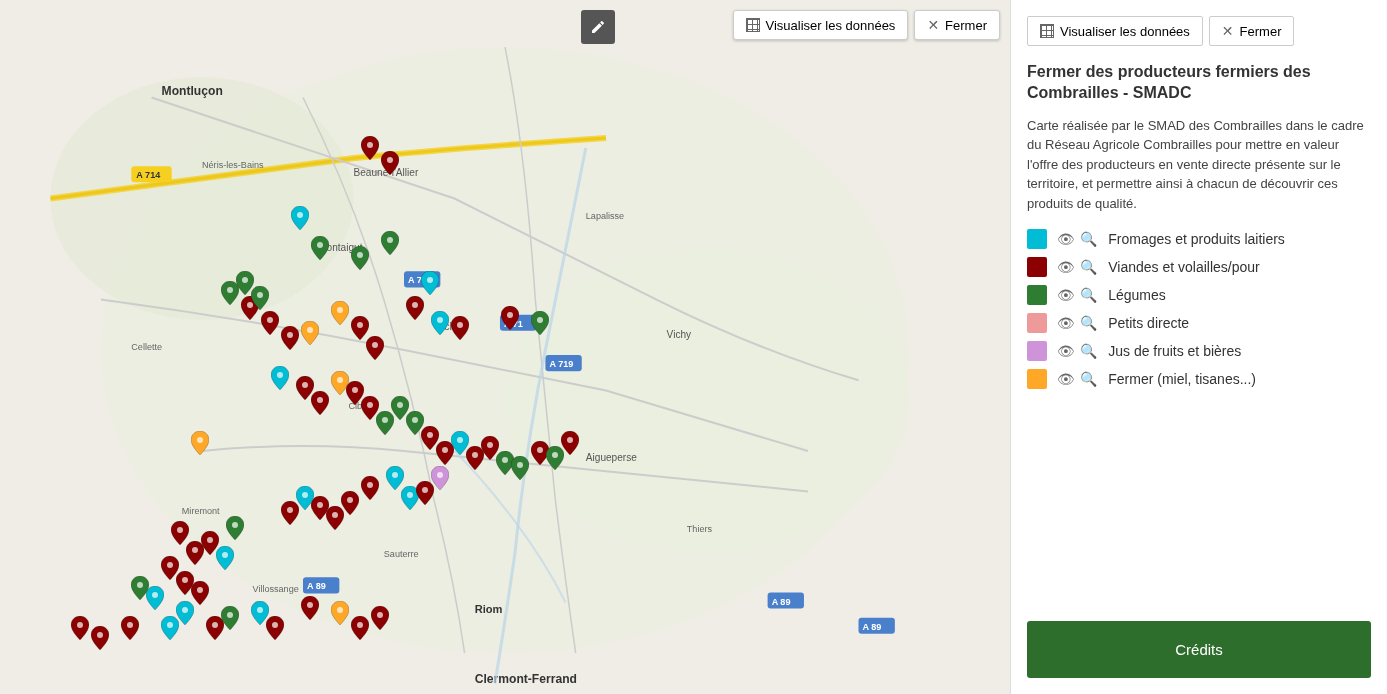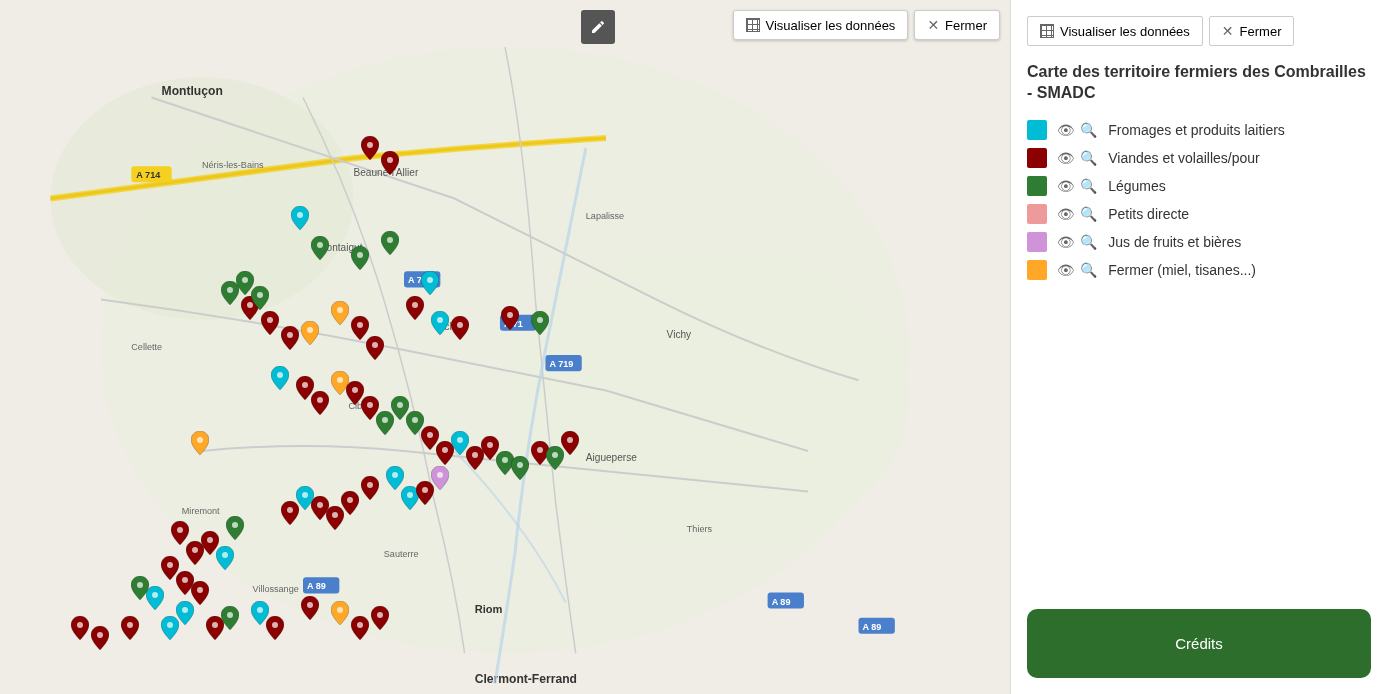--- a/index.html
+++ b/index.html
@@ -135,25 +135,25 @@
 
     .legend-label {
       font-size: 14px;
       color: #333;
     }
 
     #credits-btn {
       background: #2d6e2d;
       color: white;
       border: none;
-      padding: 26px;
+      padding: 20px;
       text-align: center;
       font-size: 15px;
       cursor: pointer;
-      border-radius: 10px;
+      border-radius: 3px;
       margin-top: auto;
       width: 100%;
     }
 
     
     .marker {
       position: absolute;
       width: 18px;
       height: 24px;
       transform: translate(-50%, -100%);
@@ -559,22 +559,23 @@
     <button class="sidebar-top-btn">
       <span style="display:inline-block;width:14px;height:14px;background:linear-gradient(to right,#666 1px,transparent 1px),linear-gradient(to bottom,#666 1px,transparent 1px);background-size:5px 5px;border:1px solid #666;"></span>
       <span>Visualiser les données</span>
     </button>
     <button class="sidebar-top-btn">
       <span style="font-size:14px;color:#666;">✕</span>
       <span>Fermer</span>
     </button>
   </div>
 
-  <div id="sidebar-title">Carte des territoire fermiers des Combrailles - SMADC</div>
-
+  <div id="sidebar-title">Fermer des producteurs fermiers des Combrailles - SMADC</div>
+
+  <div id="sidebar-description">Carte réalisée par le SMAD des Combrailles dans le cadre du Réseau Agricole Combrailles pour mettre en valeur l'offre des producteurs en vente directe présente sur le territoire, et permettre ainsi à chacun de découvrir ces produits de qualité.</div>
 
 
   <div id="legend">
   <div class="legend-item">
       <div class="legend-color-box" style="background:#00BCD4;"></div>
       <div class="legend-icons">
         <span style="cursor:pointer;">👁</span>
         <span style="cursor:pointer;">🔍</span>
       </div>
       <span class="legend-label">Fromages et produits laitiers</span>

